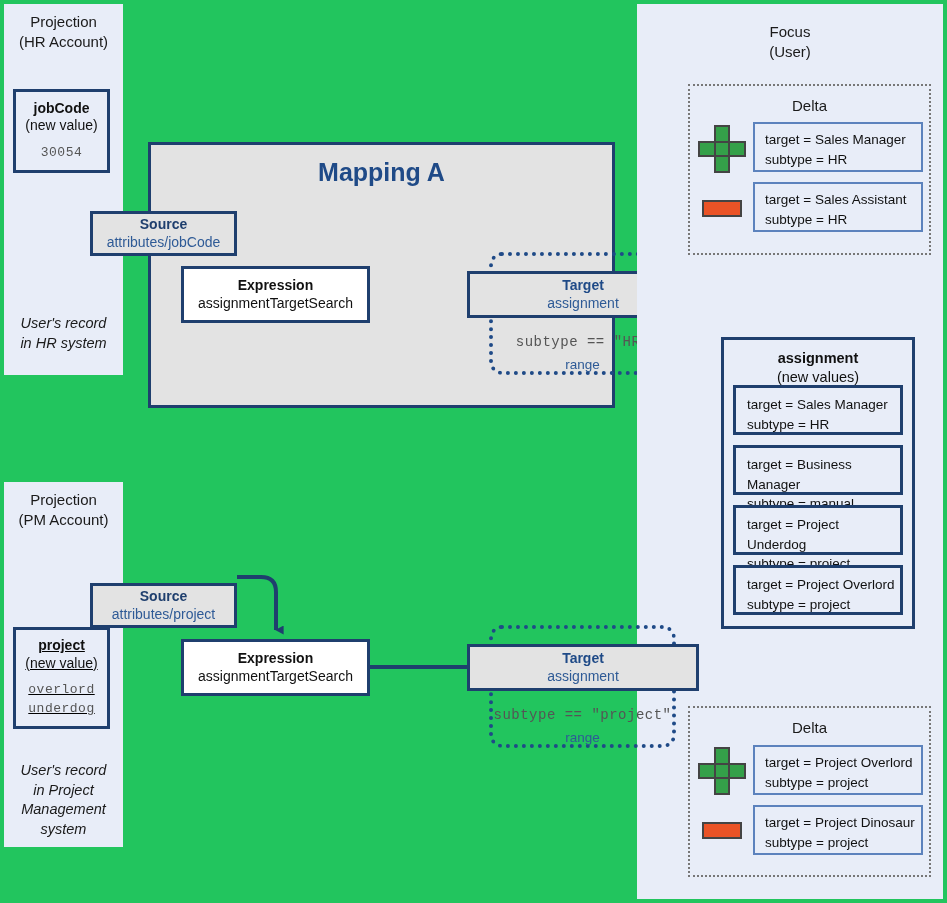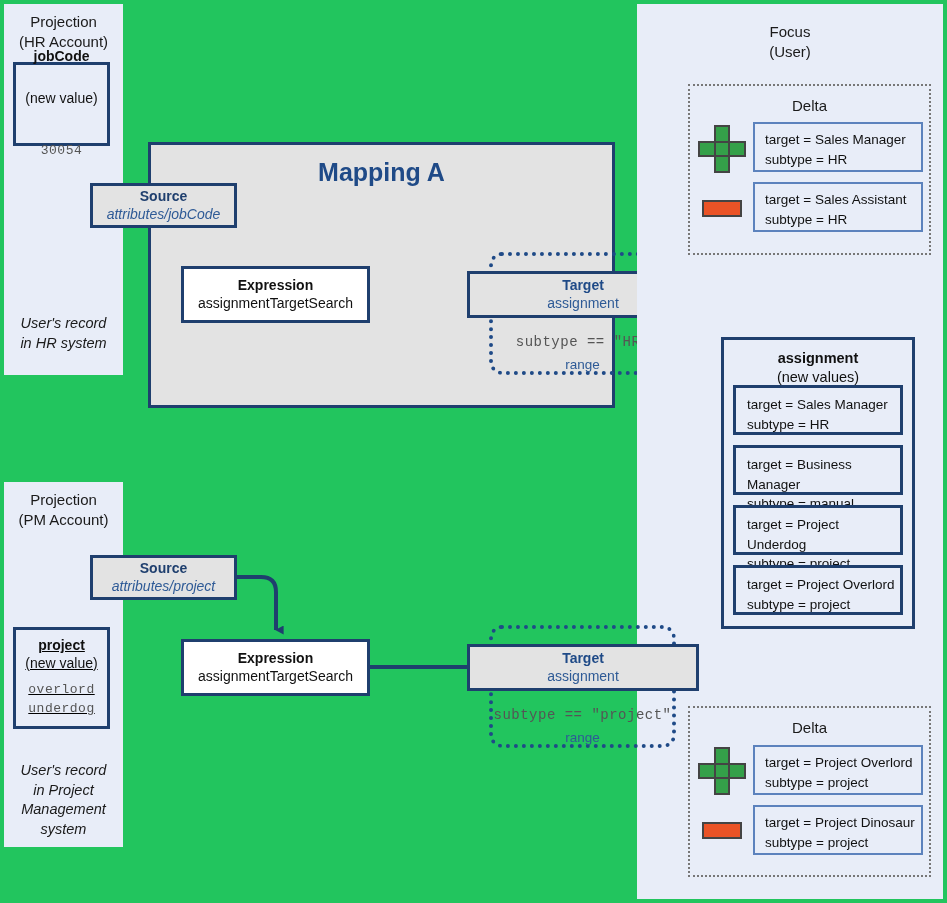--- a/index.html
+++ b/index.html
@@ -29,23 +29,23 @@
   }
 
   
   .node{
     border:3px solid #1f3f6e;display:flex;flex-direction:column;
     align-items:center;justify-content:center;text-align:center;
   }
   .node .t1{font-weight:bold;font-size:14px;line-height:1.25;}
   .node .t2{font-size:14px;line-height:1.25;}
 
-  .node-source{background:#e3e3e3;}
+  .node-source{background:#e3e3e3;margin-top:28px;}
   .node-source .t1{color:#1f3f6e;}
-  .node-source .t2{color:#2e5a96;font-style:italic;}
+  .node-source .t2{color:#2e5a96;}
 
   .node-expr{background:#ffffff;}
   .node-expr .t1{color:#111;}
   .node-expr .t2{color:#111;}
 
   .node-target{background:#e3e3e3;}
   .node-target .t1{color:#1f4a87;}
   .node-target .t2{color:#2e5a96;}
 
   .node-value{background:#e8edf8;}
@@ -142,21 +142,21 @@
     <div class="panel-title" style="top:8px;">
       <span>Projection</span><br>
       <span>(HR Account)</span>
     </div>
     <div class="panel-note" style="top:310px;">
       <span>User's record</span><br>
       <span>in HR system</span>
     </div>
   </div>
 
-  <div class="abs node node-value" style="left:13px;top:62px;width:97px;height:84px;gap:25px;">
+  <div class="abs node node-value" style="left:13px;top:89px;width:97px;height:84px;">
     <div class="t1">jobCode</div>
     <div class="t2">(new value)</div>
     <div class="mono">30054</div>
   </div>
 
   <div class="abs mapping-box" style="left:148px;top:142px;width:467px;height:266px;">
     <div class="mapping-title" style="top:13px;">Mapping A</div>
   </div>
 
   <div class="abs node node-source" style="left:90px;top:183px;width:147px;height:45px;">

